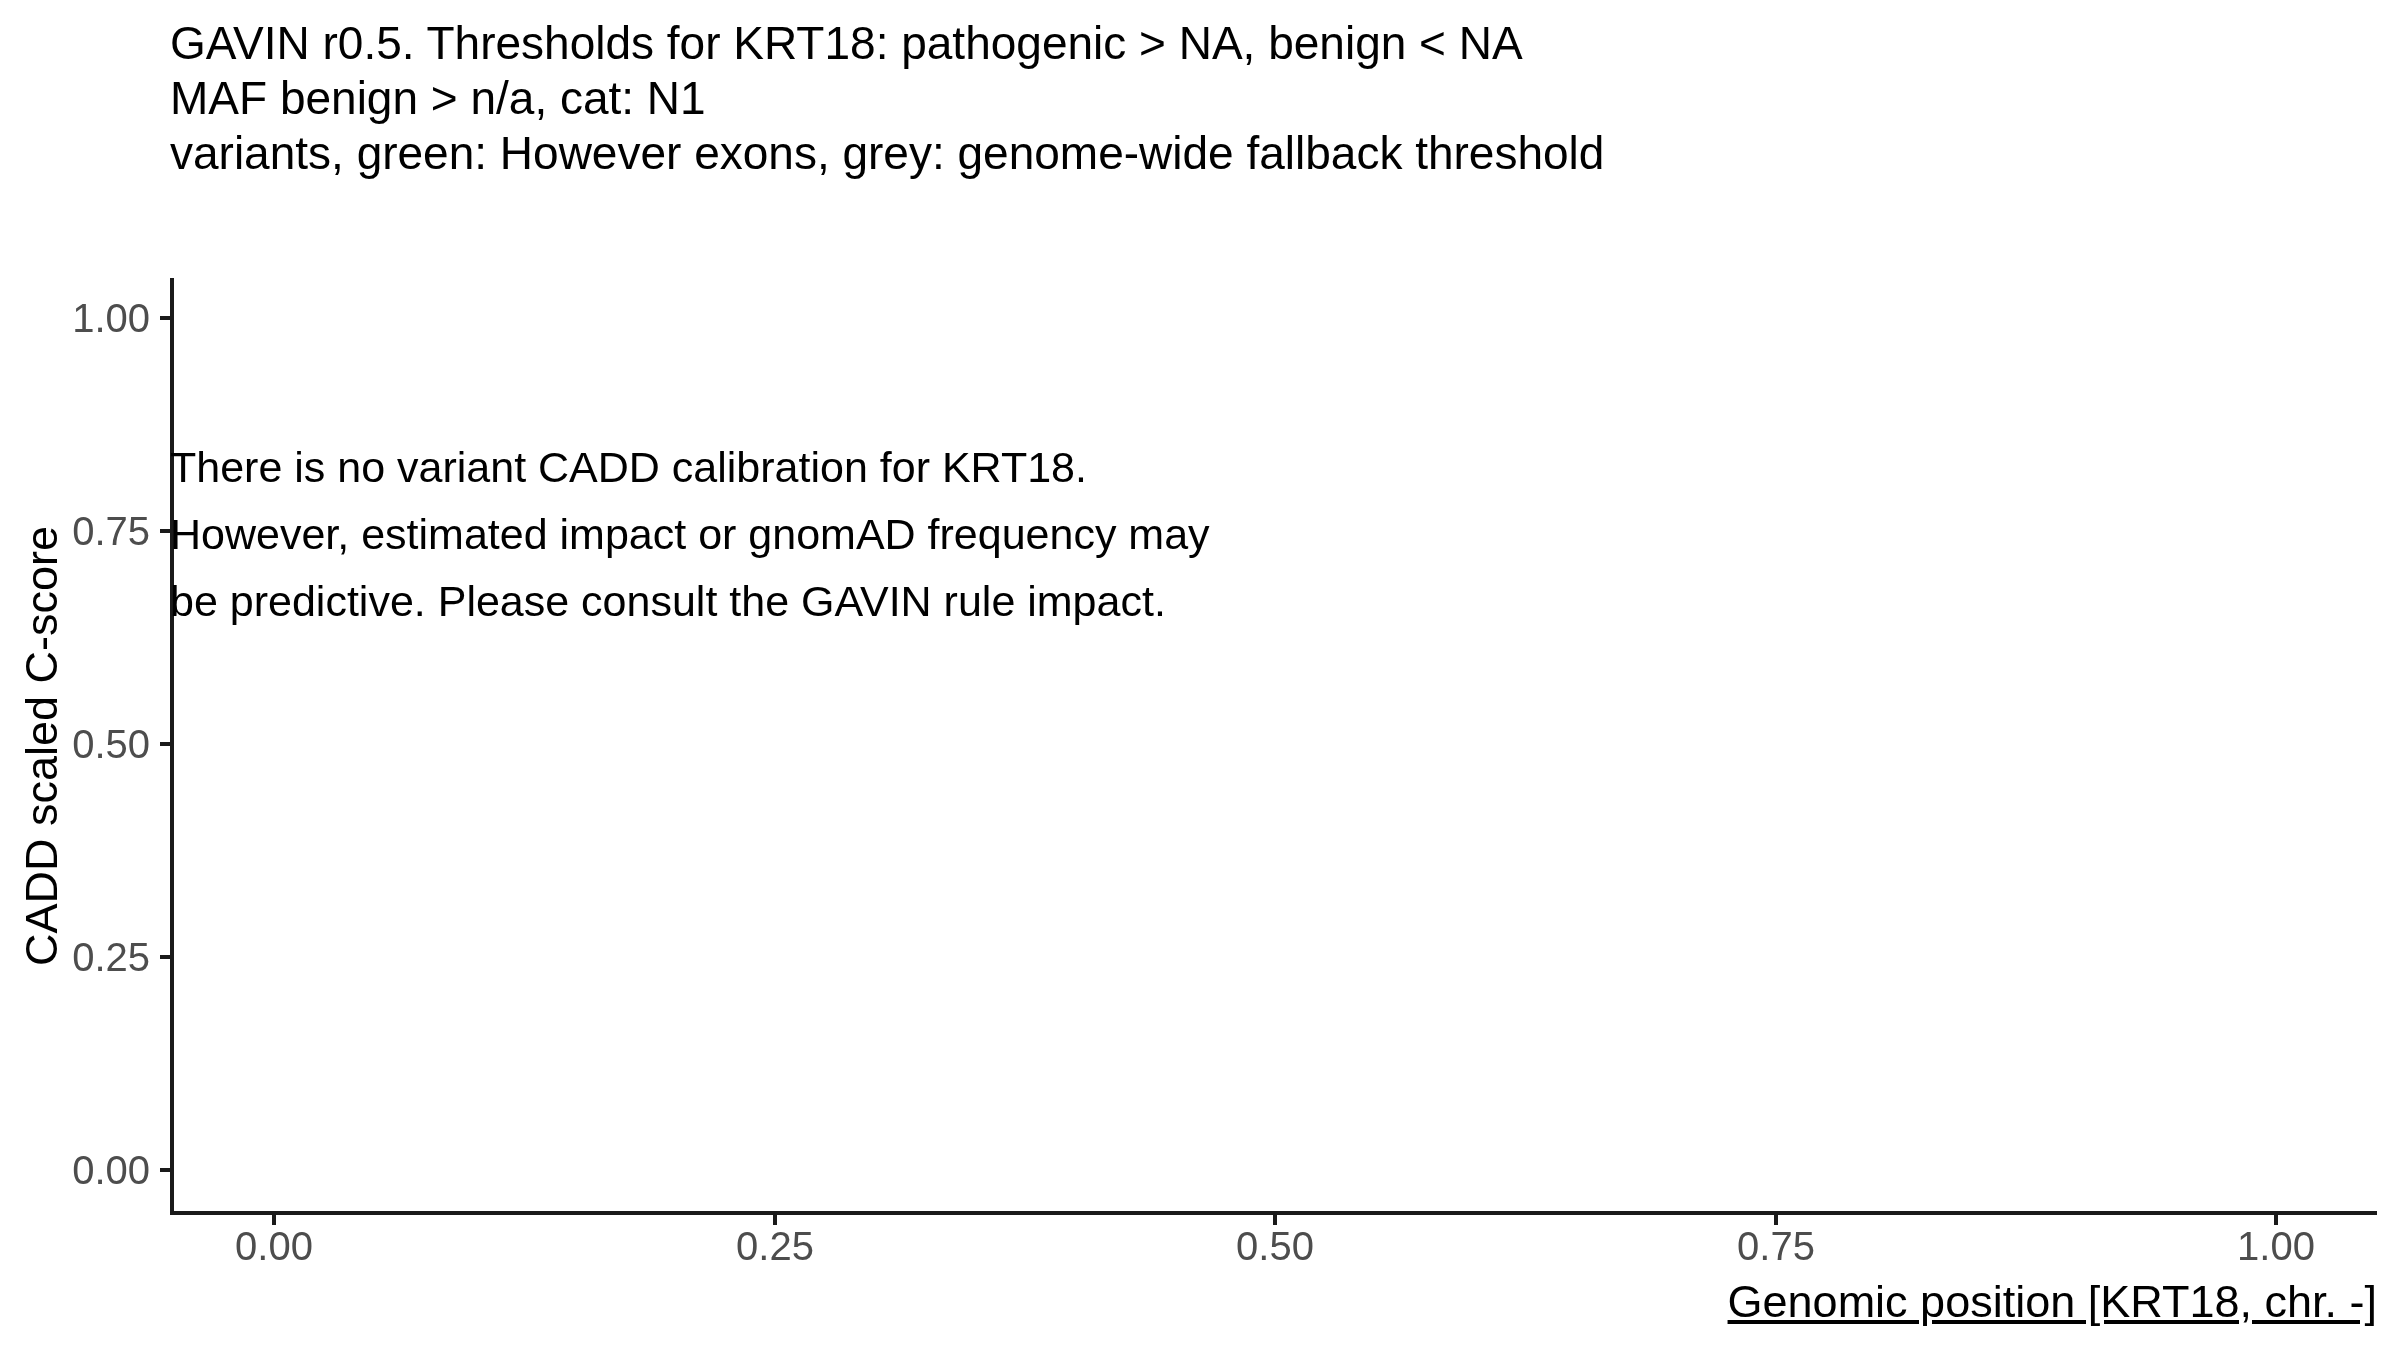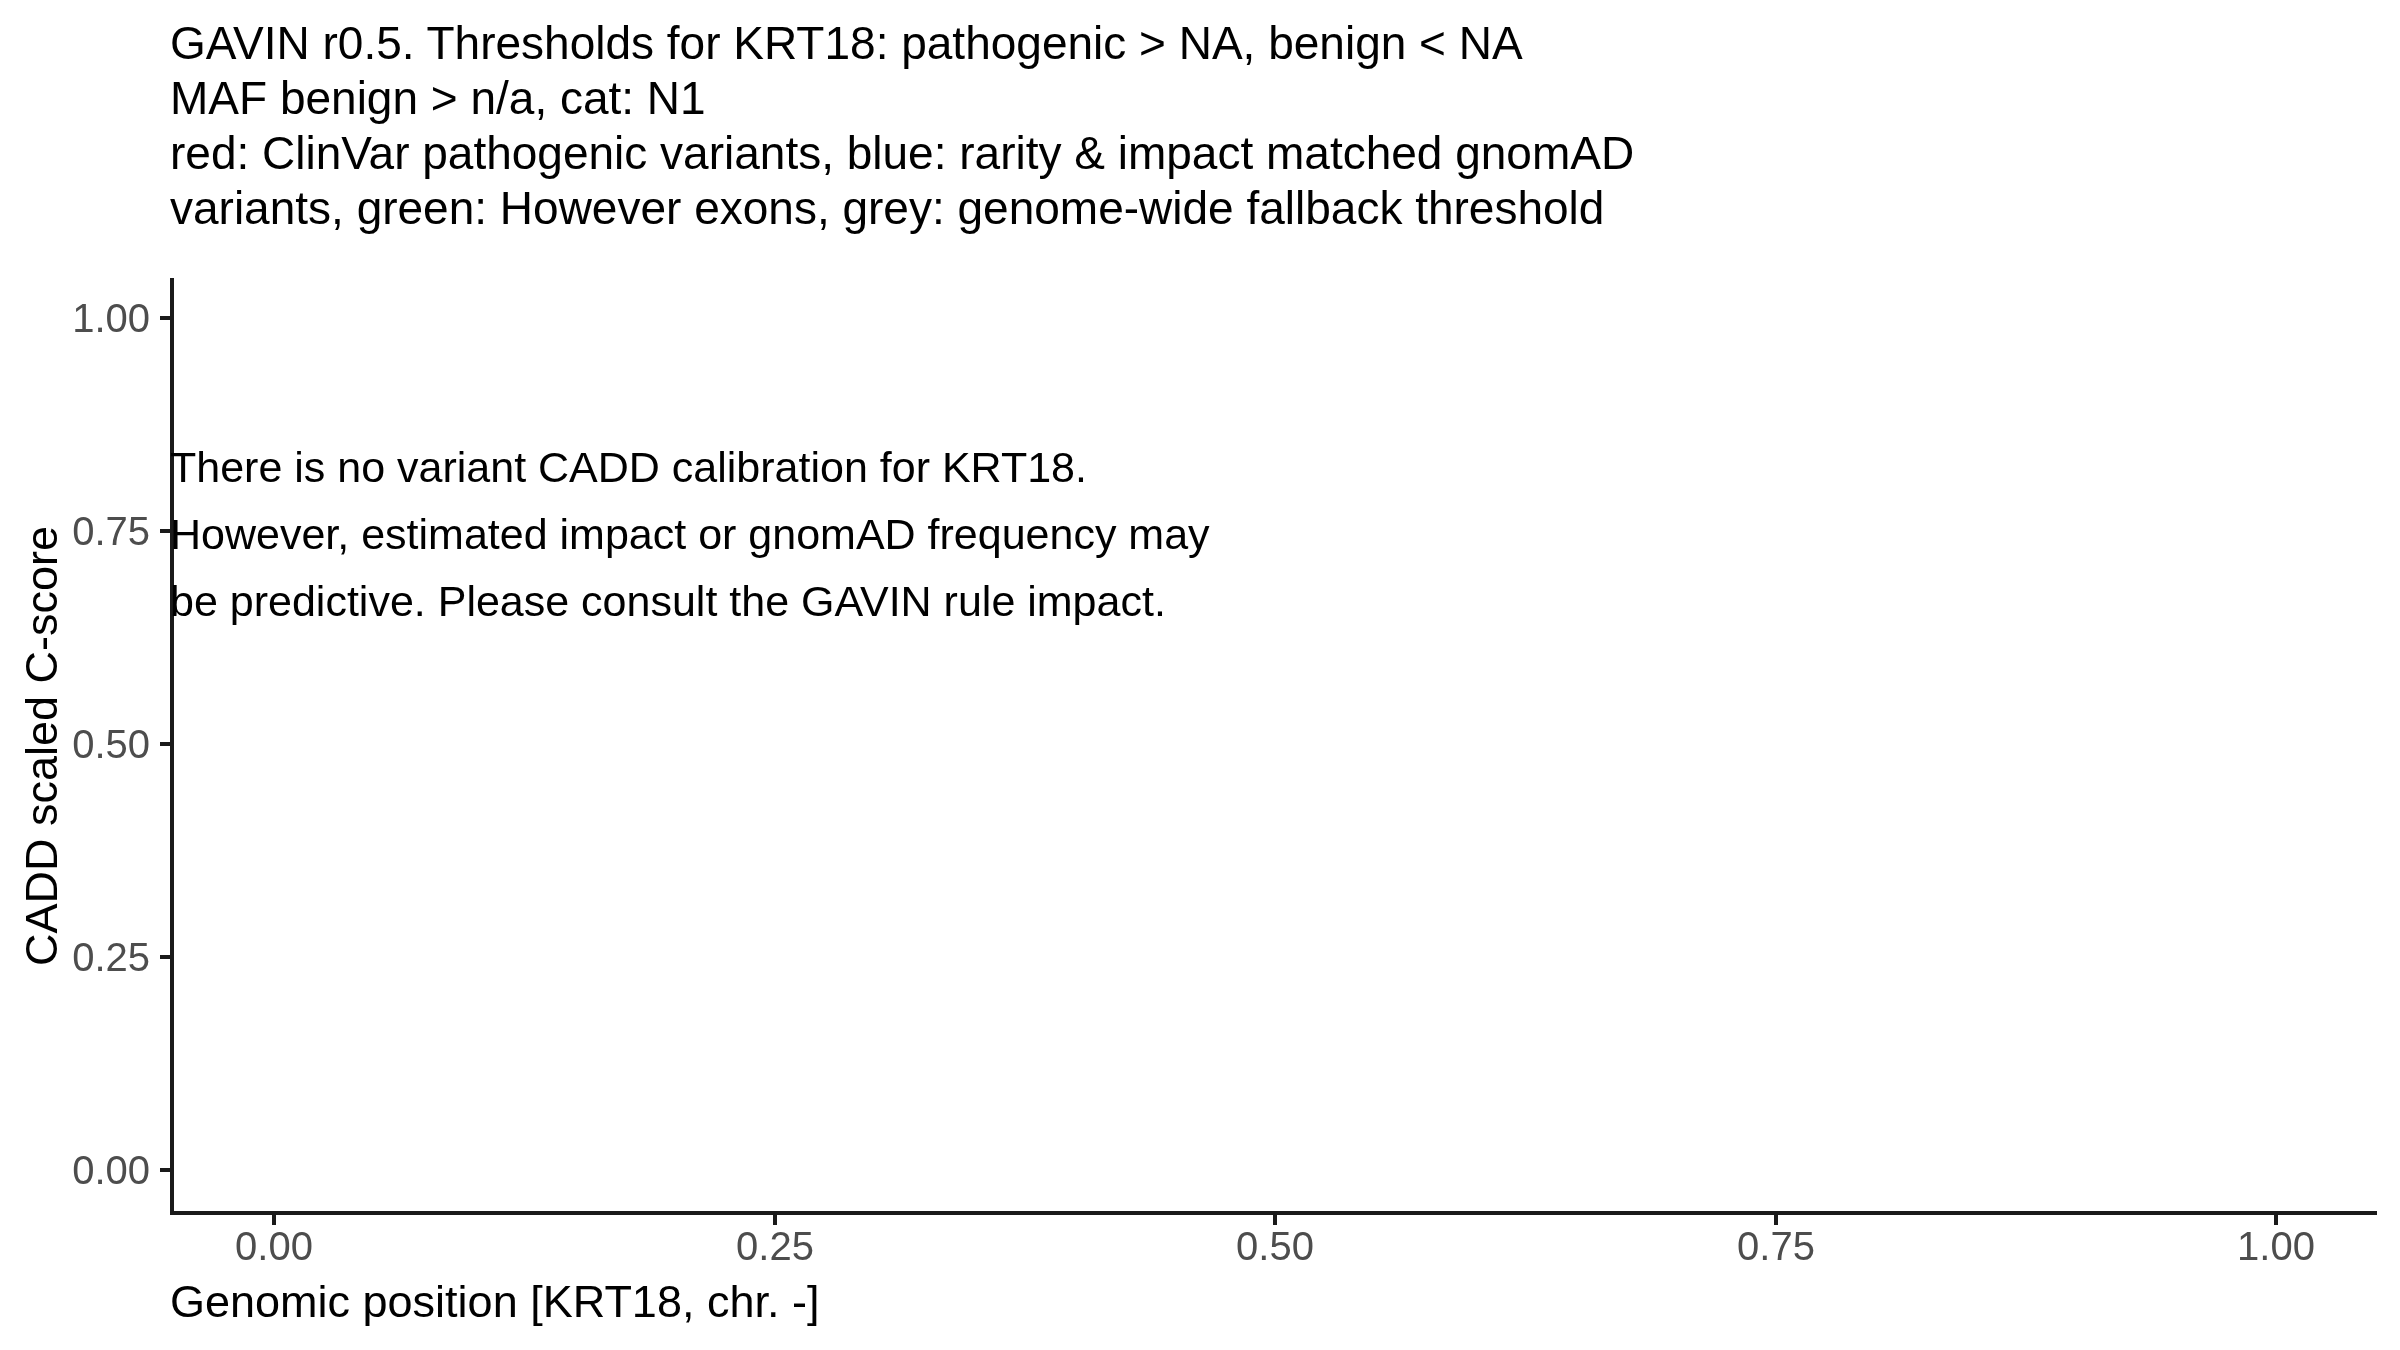--- a/index.html
+++ b/index.html
@@ -76,45 +76,45 @@
     font-size: 40px;
     line-height: 40px;
     color: #4d4d4d;
     white-space: nowrap;
   }
   .x-axis-title {
     position: absolute;
     left: 170px;
     top: 1279px;
     width: 2207px;
-    text-align: left;
+    text-align: right;
     font-size: 45px;
     line-height: 45px;
     color: #000000;
+    text-decoration: underline;
   }
   .y-axis-title {
     position: absolute;
     left: 41px;
     top: 746px;
     transform: translate(-50%, -50%) rotate(-90deg);
     font-size: 45px;
     line-height: 45px;
     color: #000000;
     white-space: nowrap;
   }
 </style>
 </head>
 <body>
 
 <div class="figure">
 
   <div class="plot-title">
     <div>GAVIN r0.5. Thresholds for KRT18: pathogenic &gt; NA, benign &lt; NA</div>
     <div>MAF benign &gt; n/a, cat: N1</div>
-    <div>red: ClinVar pathogenic variants, blue: rarity &amp; impact matched gnomAD</div>
     <div>variants, green: However exons, grey: genome-wide fallback threshold</div>
   </div>
 
   <div class="panel"></div>
 
   <div class="annotation">
     <div>There is no variant CADD calibration for KRT18.</div>
     <div>However, estimated impact or gnomAD frequency may</div>
     <div>be predictive. Please consult the GAVIN rule impact.</div>
   </div>

